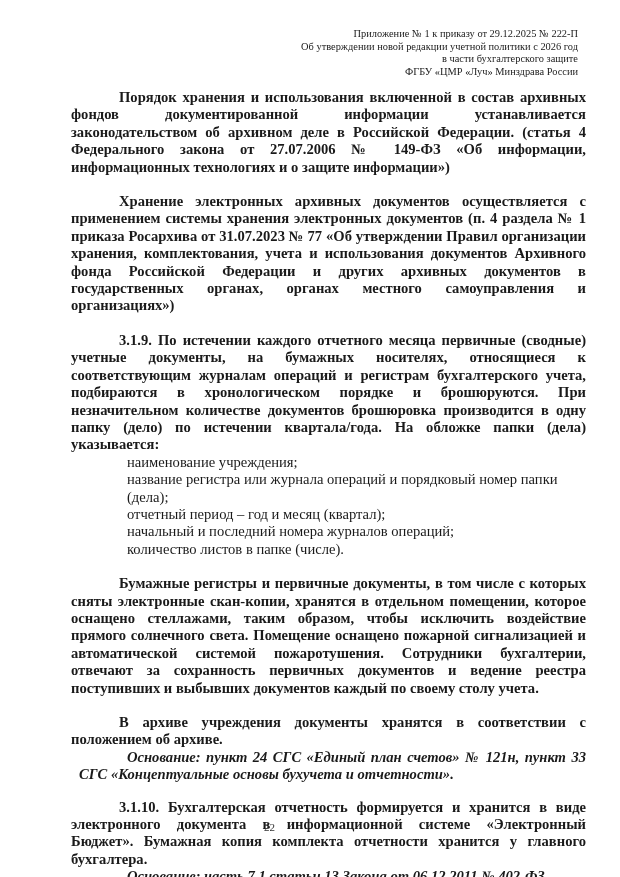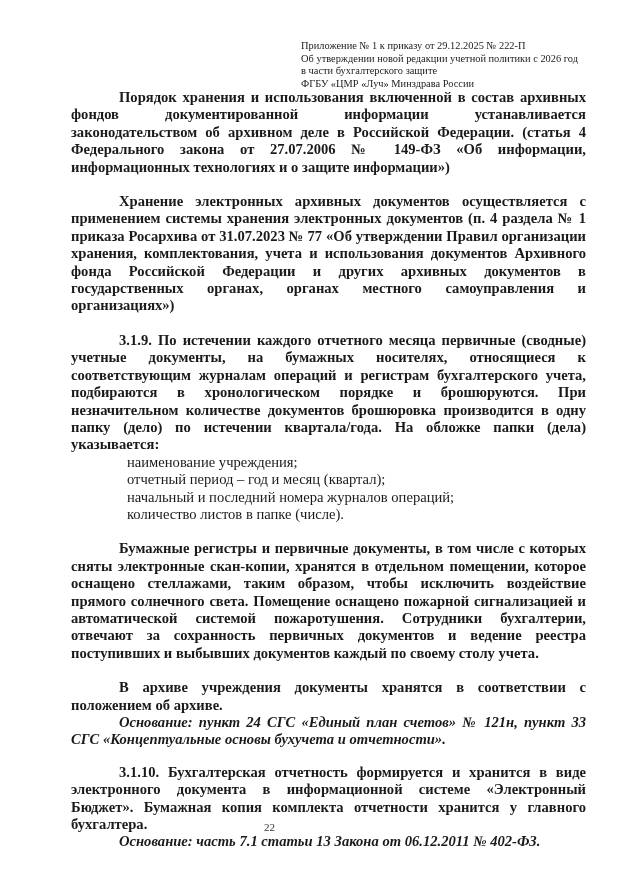--- a/index.html
+++ b/index.html
@@ -2,36 +2,36 @@
 <html><head>
 <meta charset="utf-8">
 <style>
   html, body { margin: 0; padding: 0; background: #ffffff; }
   body {
     width: 620px; height: 877px; position: relative; overflow: hidden;
     font-family: "Liberation Serif", "DejaVu Serif", serif;
     color: #1a1a1a;
   }
   .header {
-    position: absolute; right: 42px; top: 40px;
-    font-size: 10.4px; line-height: 12.6px;
+    position: absolute; right: 42px; top: 28px;
+    text-align: right; font-size: 10.4px; line-height: 12.6px;
     color: #222;
   }
   .header div { white-space: nowrap; }
   .page-body {
     position: absolute; left: 71px; top: 89px; width: 515px;
     font-size: 14.6px; line-height: 17.4px;
   }
   p { margin: 0; text-align: justify; font-weight: bold; }
   .indent { text-indent: 48px; }
   .gap { margin-top: 17px; }
   .gap-sm { margin-top: 15px; }
   .list { margin: 0; padding: 0 0 0 36px; list-style: none; }
   .list li { line-height: 17.4px; margin-left: 20px; }
-  .italic { font-style: italic; }
+  .italic { font-style: italic; margin-left: 8px; }
   .page-number {
     position: absolute; left: 0; width: 539px; top: 821px;
     text-align: center; font-size: 11px; color: #333;
   }
 </style>
 </head>
 <body>
 
 <div class="header">
   <div>Приложение № 1 к приказу от 29.12.2025 № 222-П</div>
@@ -39,20 +39,21 @@
   <div>в части бухгалтерского защите</div>
   <div>ФГБУ «ЦМР «Луч» Минздрава России</div>
 </div>
 
 <div class="page-body">
   <p class="indent">Порядок хранения и использования включенной в состав архивных фондов документированной информации устанавливается законодательством об архивном деле в Российской Федерации. (статья 4 Федерального закона от 27.07.2006 № 149-ФЗ «Об информации, информационных технологиях и о защите информации»)</p>
   <p class="indent gap">Хранение электронных архивных документов осуществляется с применением системы хранения электронных документов (п. 4 раздела № 1 приказа Росархива от 31.07.2023 № 77 «Об утверждении Правил организации хранения, комплектования, учета и использования документов Архивного фонда Российской Федерации и других архивных документов в государственных органах, органах местного самоуправления и организациях»)</p>
   <p class="indent gap">3.1.9.  По истечении каждого отчетного месяца первичные (сводные) учетные документы, на бумажных носителях, относящиеся к соответствующим журналам операций и регистрам бухгалтерского учета, подбираются в хронологическом порядке и брошюруются. При незначительном количестве документов брошюровка производится в одну папку (дело) по истечении квартала/года. На обложке папки (дела) указывается:</p>
   <ul class="list">
     <li>наименование учреждения;</li>
+    <li>название регистра или журнала операций и порядковый номер папки (дела);</li>
     <li>отчетный период – год и месяц (квартал);</li>
     <li>начальный и последний номера журналов операций;</li>
     <li>количество листов в папке (числе).</li>
   </ul>
   <p class="indent gap">Бумажные регистры и первичные документы, в том числе с которых сняты электронные скан-копии, хранятся в отдельном помещении, которое оснащено стеллажами, таким образом, чтобы исключить воздействие прямого солнечного света. Помещение оснащено пожарной сигнализацией и автоматической системой пожаротушения. Сотрудники бухгалтерии, отвечают за сохранность первичных документов и ведение реестра поступивших и выбывших документов каждый по своему столу учета.</p>
   <p class="indent gap">В архиве учреждения документы хранятся в соответствии с положением об архиве.</p>
   <p class="indent italic">Основание: пункт 24 СГС «Единый план счетов» № 121н, пункт 33 СГС «Концептуальные основы бухучета и отчетности».</p>
   <p class="indent gap-sm">3.1.10. Бухгалтерская отчетность формируется и хранится в виде электронного документа в информационной системе «Электронный Бюджет». Бумажная копия комплекта отчетности хранится у главного бухгалтера.</p>
   <p class="indent italic">Основание: часть 7.1 статьи 13 Закона от 06.12.2011 № 402-ФЗ.</p>
 </div>

